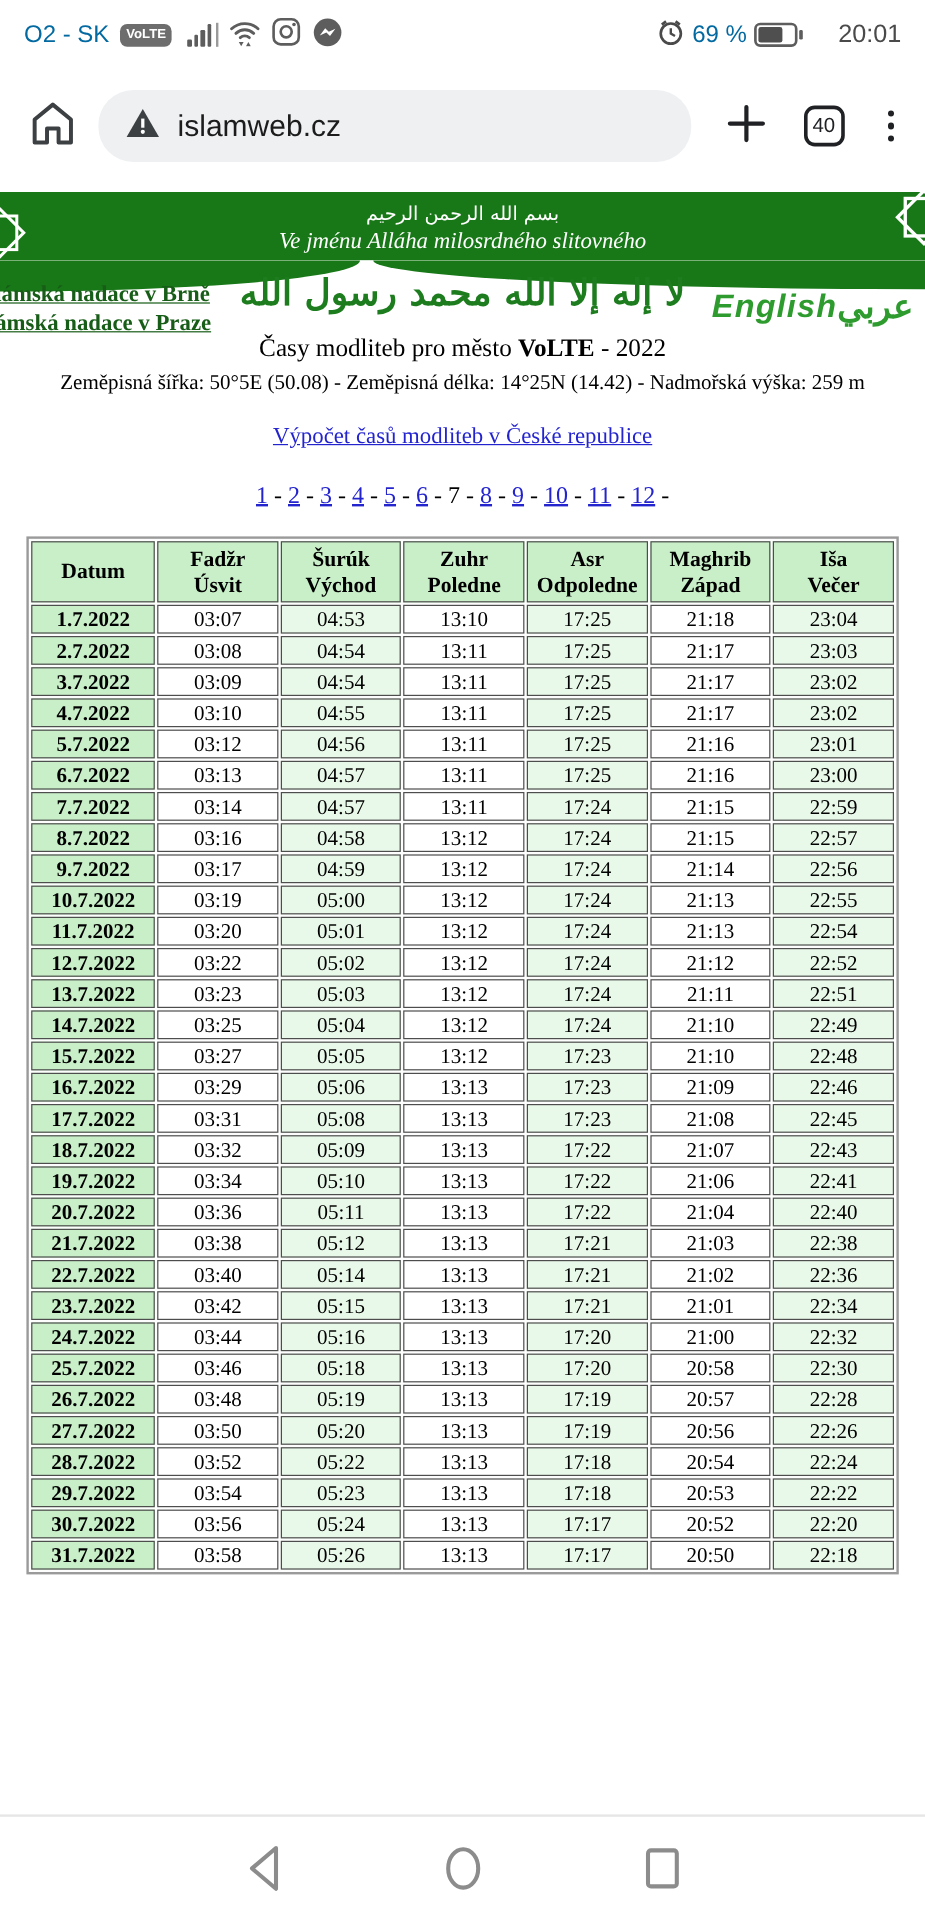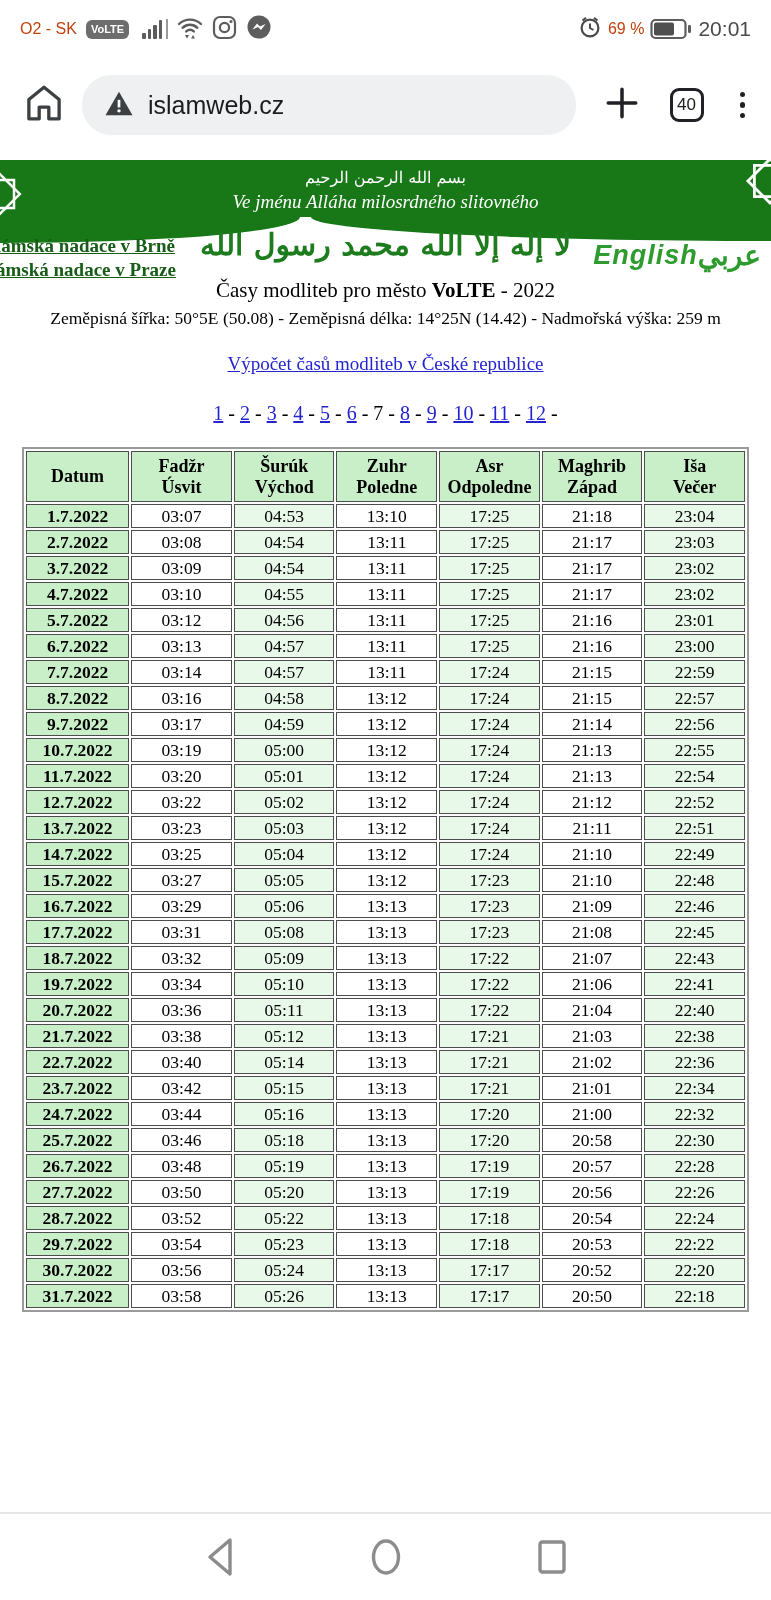--- a/index.html
+++ b/index.html
@@ -4,27 +4,27 @@
 <style>
   html,body{margin:0;padding:0;background:#fff;}
   .phone{position:relative;width:771px;height:1600px;background:#fff;overflow:hidden;
          font-family:"Liberation Sans",sans-serif;}
 
   
   .status-bar{position:absolute;top:0;left:0;right:0;height:58px;display:flex;
               align-items:center;padding:0 20px;box-sizing:border-box;color:#4a4a4a;}
   .sb-left,.sb-right{display:flex;align-items:center;gap:9px;}
   .sb-right{margin-left:auto;gap:6px;}
-  .sb-text{font-size:16px;color:#c2410c;}
+  .sb-text{font-size:20px;color:#0369a1;}
   .volte-badge{background:#6d6d6d;color:#fff;font-size:11px;font-weight:bold;
                border-radius:6px;padding:4px 5px;line-height:1;letter-spacing:0;}
   .sig-bars{display:flex;align-items:flex-end;gap:2px;height:20px;margin-left:4px;}
   .sig-bars i{display:block;width:3.5px;background:#5d5d5d;border-radius:1px;}
   .sig-thin{width:1.5px;height:20px;background:#9a9a9a;display:block;margin-left:2px;}
-  .time-text{font-size:21px;color:#4a4a4a;}
+  .time-text{font-size:21px;color:#4a4a4a;margin-left:22px;}
 
   
   .toolbar{position:absolute;top:58px;left:0;right:0;height:94px;display:flex;
            align-items:center;padding:0 22px;box-sizing:border-box;background:#fff;}
   .omnibox{flex:1;height:60px;background:#eef0f2;border-radius:29px;display:flex;
            align-items:center;padding:0 22px;box-sizing:border-box;margin:0 26px 0 16px;gap:14px;}
   .url-text{font-size:25px;color:#1c1c1c;font-family:"Liberation Sans",sans-serif;}
   .tab-box{min-width:34px;height:34px;border:3px solid #202124;border-radius:9px;
            display:flex;align-items:center;justify-content:center;font-size:17px;
            font-weight:normal;color:#202124;margin:0 28px;padding:0 2px;box-sizing:border-box;}

